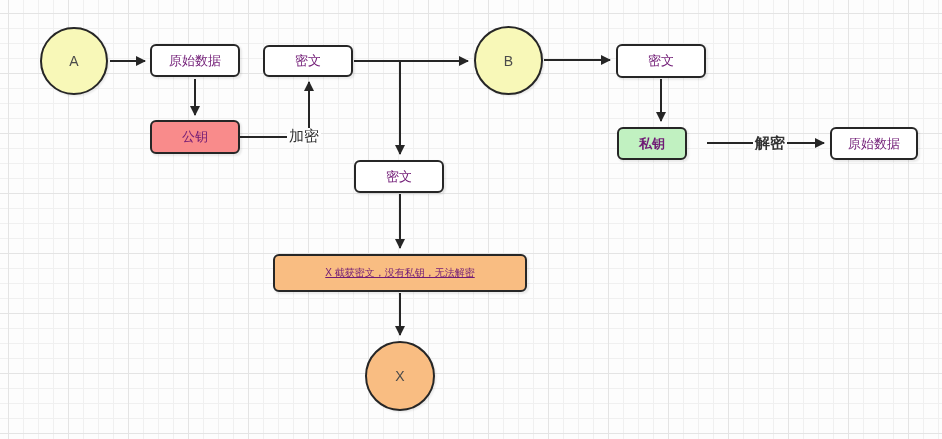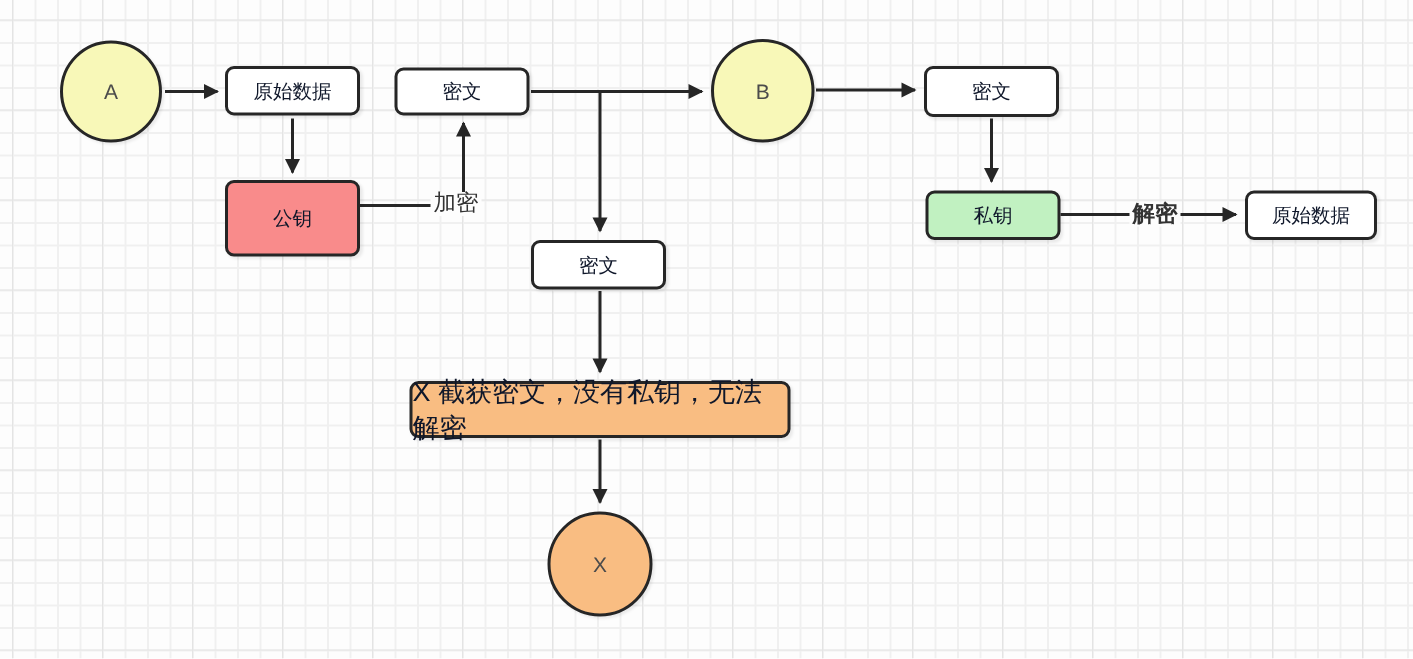--- a/index.html
+++ b/index.html
@@ -29,44 +29,44 @@
   .node {
     position: absolute;
     box-sizing: border-box;
     border: 2px solid #262626;
     border-radius: 6px;
     background: #ffffff;
     display: flex;
     align-items: center;
     justify-content: center;
     font-size: 13px;
-    color: #0f172a;
+    color: #701a75;
     box-shadow: 1.5px 1.5px 2px rgba(0,0,0,0.08);
   }
   .circle {
     border-radius: 50%;
     font-size: 14px;
     color: #4b4b4b;
   }
   .fill-yellow { background: #f8f8b8; }
   .fill-red    { background: #f98b8b; }
   .fill-green  { background: #c1f1c1; }
   .fill-orange { background: #f9bd82; }
 
   
   .n-actor-a        { left: 40px;  top: 27px;  width: 68px;  height: 68px; }
   .n-original-1     { left: 150px; top: 44px;  width: 90px;  height: 33px; }
-  .n-public-key     { left: 150px; top: 120px; width: 90px;  height: 51px; }
+  .n-public-key     { left: 150px; top: 120px; width: 90px;  height: 34px; }
   .n-cipher-1       { left: 263px; top: 45px;  width: 90px;  height: 32px; }
   .n-actor-b        { left: 474px; top: 26px;  width: 69px;  height: 69px; }
   .n-cipher-2       { left: 354px; top: 160px; width: 90px;  height: 33px; }
   .n-cipher-3       { left: 616px; top: 44px;  width: 90px;  height: 34px; }
-  .n-private-key    { left: 617px; top: 127px; width: 90px;  height: 33px; }
+  .n-private-key    { left: 617px; top: 127px; width: 70px;  height: 33px; font-weight: bold; }
   .n-original-2     { left: 830px; top: 127px; width: 88px;  height: 33px; }
-  .n-intercept      { left: 273px; top: 254px; width: 254px; height: 38px; font-size: 18px; }
+  .n-intercept      { left: 273px; top: 254px; width: 254px; height: 38px; font-size: 10px; text-decoration: underline; }
   .n-actor-x        { left: 365px; top: 341px; width: 70px;  height: 70px; }
 
   .edge-label {
     position: absolute;
     font-size: 15px;
     color: #333333;
     background: #fdfdfd;
     padding: 0 2px;
     line-height: 16px;
   }

